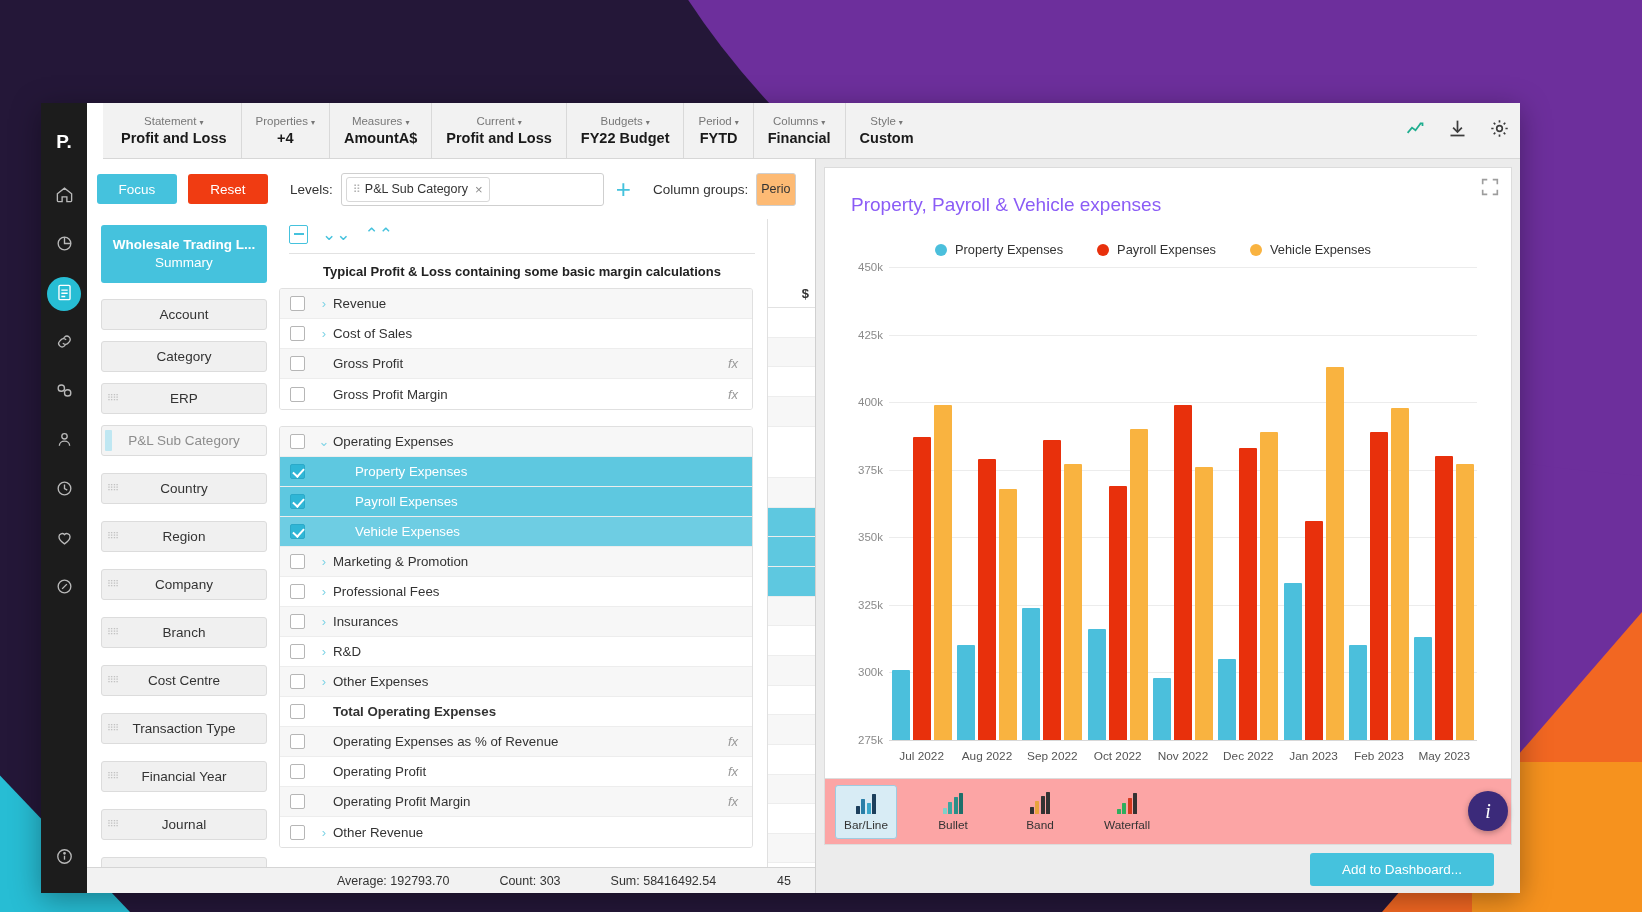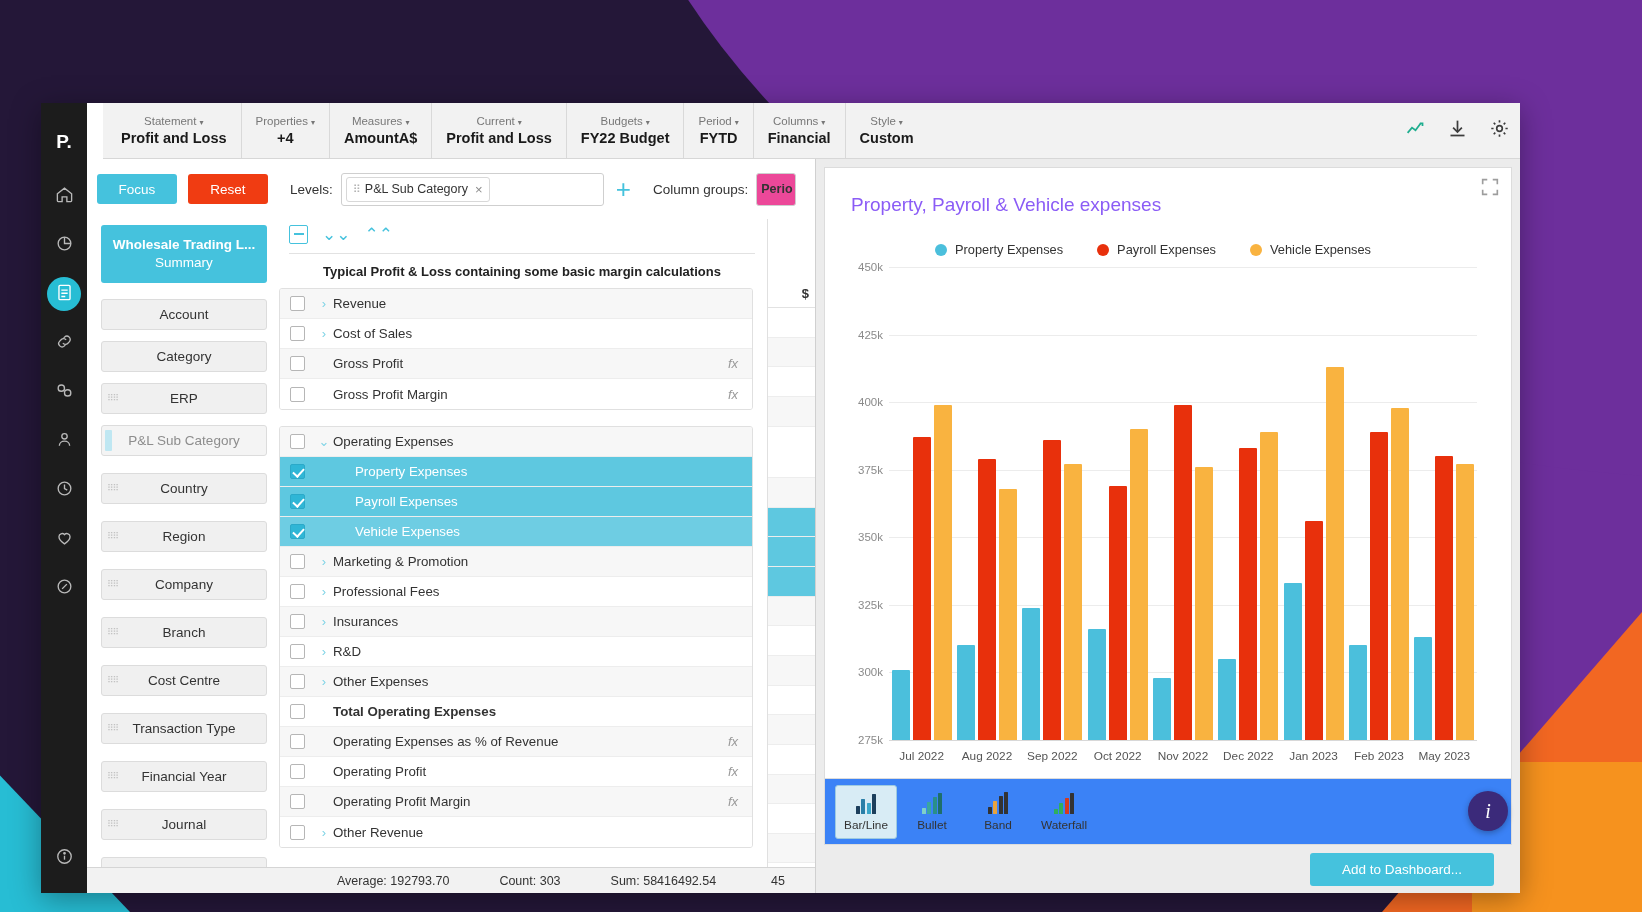--- a/index.html
+++ b/index.html
@@ -78,23 +78,23 @@
   .tb-focus { background:#45c2dd; }
   .tb-reset { background:#f03c12; margin-left:11px; }
   .tb-label { font-size:13.5px; color:#333; margin-left:22px; }
   .levels-box { display:flex; align-items:center; background:#fff; border:1px solid #cfcfcf;
                 border-radius:3px; height:33px; width:263px; margin-left:8px; padding:0 4px; }
   .chip { display:flex; align-items:center; border:1px solid #d8d8d8; border-radius:3px;
           background:#fff; height:25px; padding:0 6px; font-size:12.5px; color:#333; }
   .chip .grip { color:#b3b3b3; font-size:11px; letter-spacing:-1px; margin-right:5px; }
   .chip .chipx { color:#8a8a8a; margin-left:7px; font-size:13px; }
   .plus-btn { color:#45c2dd; font-size:26px; font-weight:300; margin-left:12px; line-height:1; }
-  .colgroup-box { display:flex; align-items:center; background:#ec4899; border:1px solid #cfcfcf;
+  .colgroup-box { display:flex; align-items:center; background:#fdba74; border:1px solid #cfcfcf;
                   border-radius:3px; height:33px; width:40px; margin-left:8px; padding:0 4px;
-                  overflow:hidden; font-size:12.5px; color:#333;font-weight:bold;}
+                  overflow:hidden; font-size:12.5px; color:#333;}
 
   #left-body { flex:1; display:flex; min-height:0; }
 
   
   #dim-panel { width:190px; flex:0 0 190px; padding:6px 10px 0 14px; overflow:hidden; }
   .dim-summary { background:#45c2dd; color:#fff; border-radius:3px; padding:11px 6px; text-align:center;
                  margin-bottom:16px; line-height:1.35; }
   .dim-summary .ds1 { font-size:13.5px; font-weight:bold; }
   .dim-summary .ds2 { font-size:13.5px; }
   .dim-btn { position:relative; height:31px; background:#f0f0f0; border:1px solid #dcdcdc;
@@ -142,21 +142,21 @@
   .ds-head { height:90px; border-bottom:1px solid #e2e2e2; position:relative; }
   .ds-dollar { position:absolute; right:6px; bottom:6px; font-size:13px; color:#333; font-weight:bold;}
   .ds-row { height:30px; border-bottom:1px solid #ededed; background:#fff; }
   .ds-row:nth-child(odd) { background:#f7f7f7; }
   .ds-row.sel { background:#5ec8e0; }
 
   
   #statusbar { height:26px; flex:0 0 26px; background:#f2f2f2; border-top:1px solid #d5d5d5;
                display:flex; align-items:center; font-size:12.5px; color:#333; gap:50px;
                padding-left:250px; position:absolute; bottom:0; left:0; right:0; }
-  #statusbar .sb-right { position:absolute; right:30px;margin-left:28px; }
+  #statusbar .sb-right { position:absolute; right:24px;margin-left:28px; }
 
   
   #right-area { flex:1; display:flex; flex-direction:column; background:#ececec;
                 padding:8px 8px 0 8px; min-width:0; position:relative; }
   #chart-card { background:#fff; border:1px solid #dcdcdc; flex:1; position:relative;
                 display:flex; flex-direction:column; min-height:0; }
   #expand-icon { position:absolute; right:10px; top:8px; width:22px; height:22px; color:#9d9d9d; }
   #expand-icon svg { width:22px; height:22px; stroke:currentColor; fill:none; stroke-width:1.8; }
   #chart-title { font-size:19px; color:#8b5cf6; padding:26px 0 0 26px; font-weight:normal; }
   #legend { display:flex; justify-content:center; gap:34px; padding-top:26px; padding-right:30px; }
@@ -170,22 +170,22 @@
   .gridline { position:absolute; left:0; right:0; height:1px; background:#ececec; }
   .gridline.base { background:#d8d8d8; }
   #bars { position:absolute; left:0; right:0; bottom:0; top:0; display:flex;
           justify-content:space-around; align-items:flex-end; }
   .grp { display:flex; align-items:flex-end; gap:3px; height:100%; }
   .bar { width:18px; border-radius:1px 1px 0 0; }
   #x-axis { height:28px; flex:0 0 28px; display:flex; margin:0 34px 6px 64px; }
   .xtick { flex:1; text-align:center; font-size:11.8px; color:#555; padding-top:5px; }
 
   
-  #charttype-bar { height:66px; flex:0 0 66px; background:#3b82f6; border:1px solid #dcdcdc;
-                   border-top:none; display:flex; align-items:center; padding:0 10px; gap:4px;
+  #charttype-bar { height:66px; flex:0 0 66px; background:#fca5a5; border:1px solid #dcdcdc;
+                   border-top:none; display:flex; align-items:center; padding:0 10px; gap:25px;
                    position:relative; }
   .ct-btn { width:62px; height:54px; display:flex; flex-direction:column; align-items:center;
             justify-content:center; gap:4px; border:1px solid transparent; border-radius:3px;
             font-size:11.8px; color:#333; }
   .ct-btn.active { background:#d8ecf5; border-color:#9ecbe0; }
   .ct-ico { height:22px; display:flex; align-items:flex-end; gap:1.5px; }
   .ct-ico i { display:block; width:4px; border-radius:0.5px; }
 
   #footer-bar { height:48px; flex:0 0 48px; background:#ececec; display:flex; align-items:center;
                 justify-content:flex-end; padding-right:18px; }

